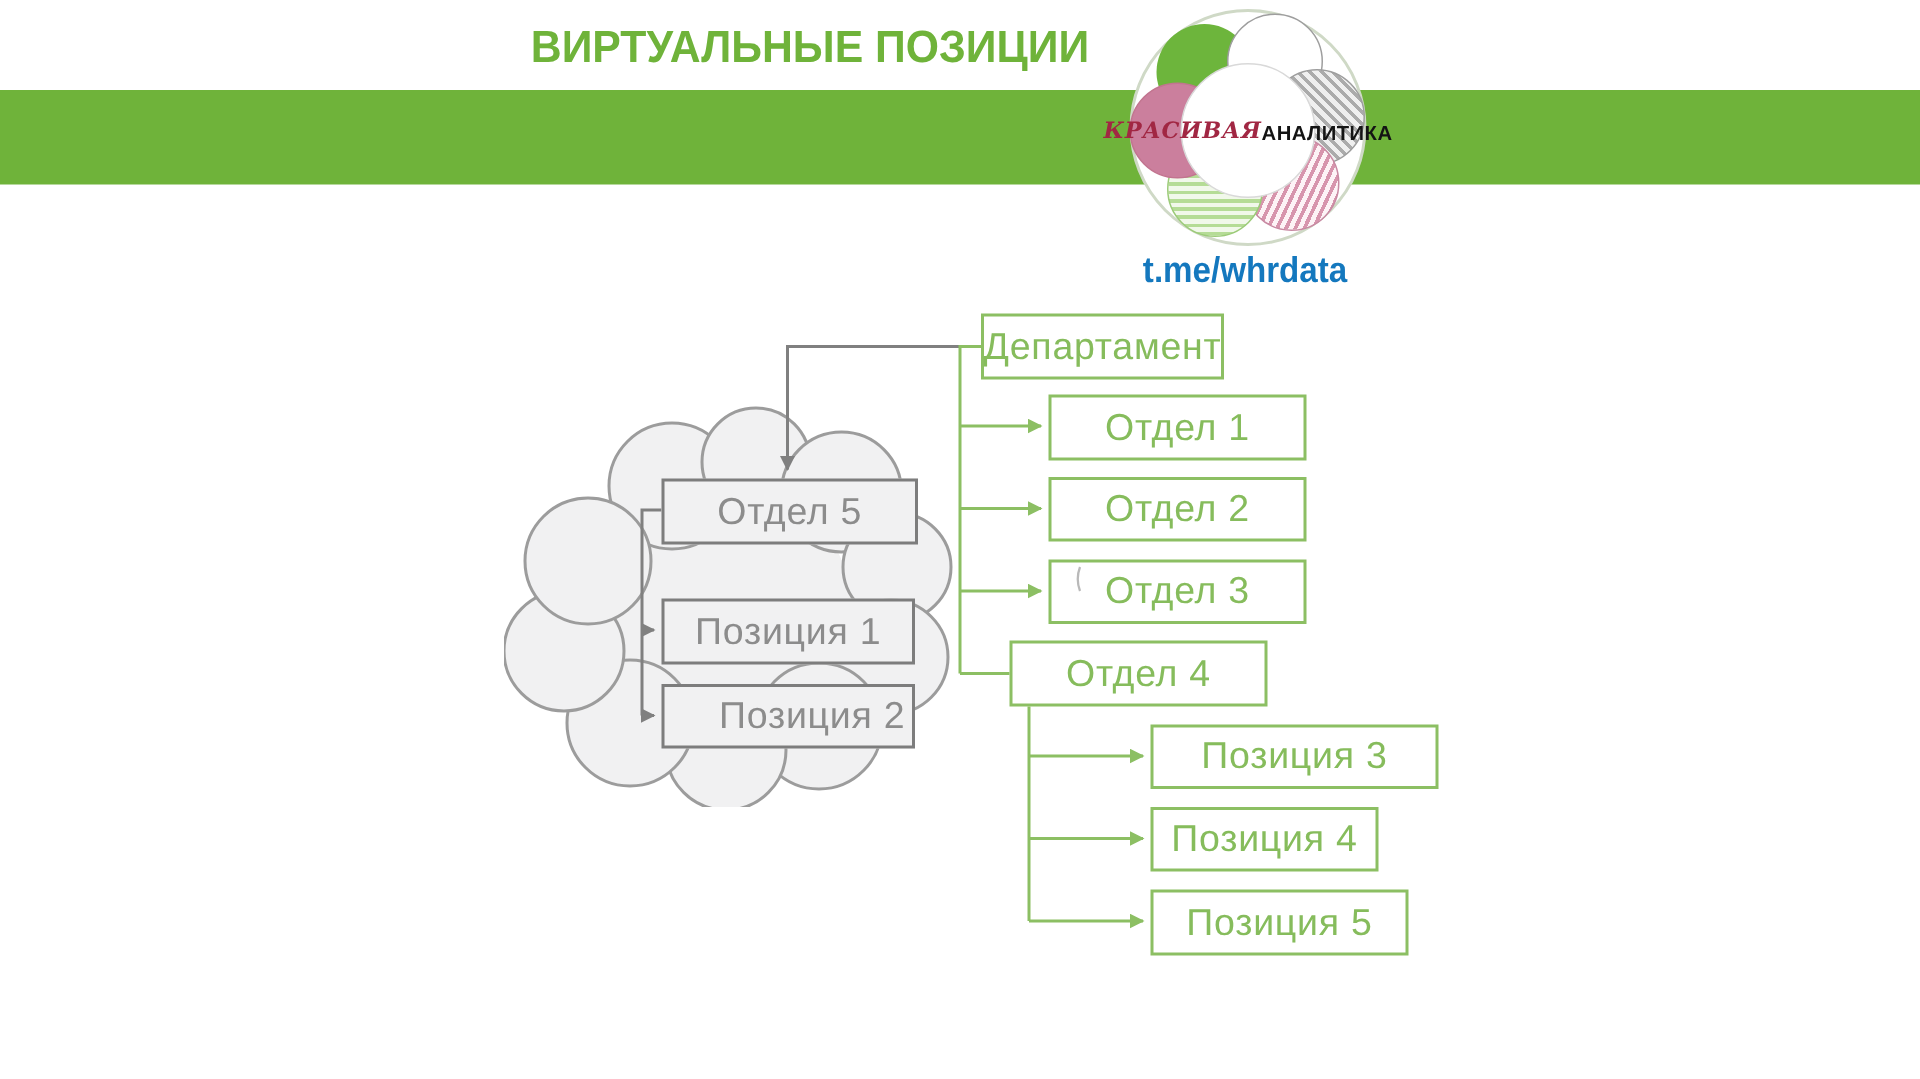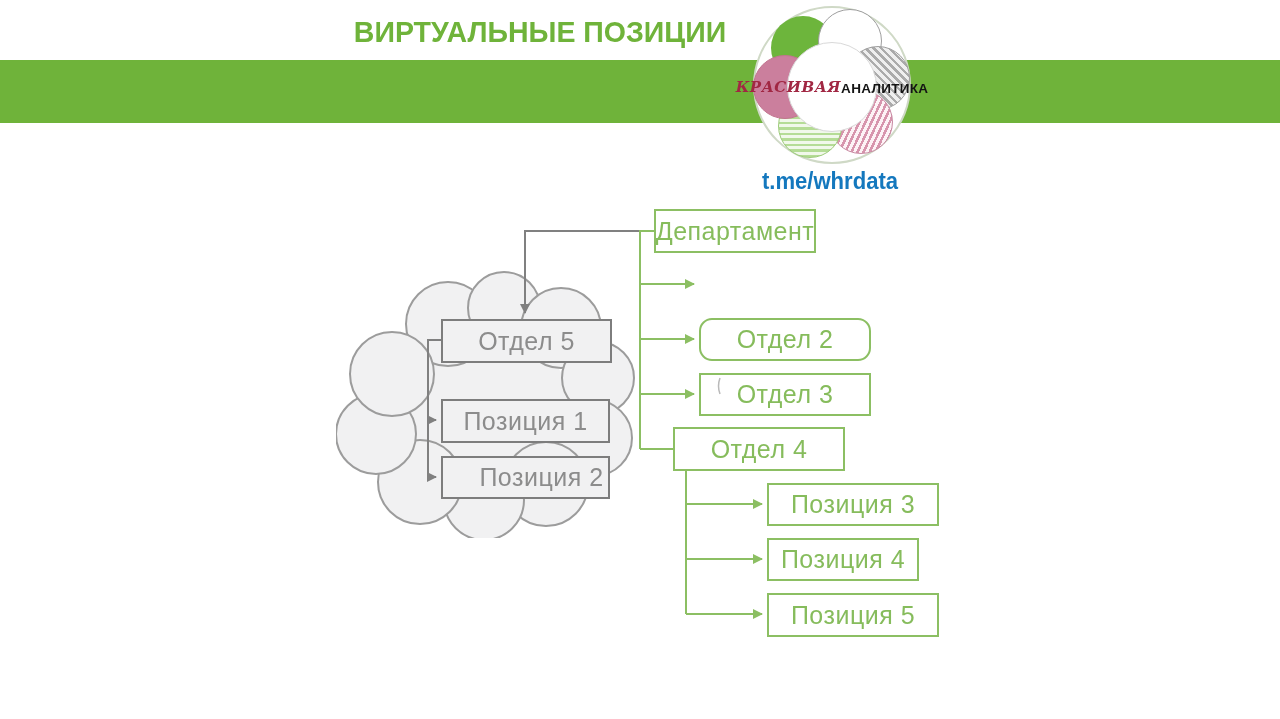--- a/index.html
+++ b/index.html
@@ -64,24 +64,24 @@
   .box {
     position:absolute; box-sizing:border-box; display:flex; align-items:center;
     justify-content:center; font-size:25px; letter-spacing:.5px; z-index:3;
     white-space:nowrap;
   }
   .green-box { border:2px solid #8CBF63; color:#86BC5C; background:#ffffff; }
   .gray-box  { border:2px solid #7D7D7D; color:#8C8C8C; background:#F1F1F2; }
 
   .b-root { left:654px; top:209px; width:162px; height:44px; }
   .b-o1   { left:699px; top:263px; width:172px; height:44px; }
-  .b-o2   { left:699px; top:318px; width:172px; height:43px;border-radius:13px; }
+  .b-o2   { left:699px; top:318px; width:172px; height:43px; }
   .b-o3   { left:699px; top:373px; width:172px; height:43px; }
   .b-o4   { left:673px; top:427px; width:172px; height:44px; }
-  .b-p3   { left:767px; top:483px; width:172px; height:43px; }
+  .b-p3   { left:767px; top:483px; width:192px; height:43px; }
   .b-p4   { left:767px; top:538px; width:152px; height:43px; }
   .b-p5   { left:767px; top:593px; width:172px; height:44px; }
   .b-o5   { left:441px; top:319px; width:171px; height:44px;text-align:right; }
   .b-p1   { left:441px; top:399px; width:169px; height:44px; }
   .b-p2   { left:441px; top:456px; width:169px; height:43px;padding-left:32px; }
 </style>
 </head>
 <body>
 
 <div class="slide">
@@ -146,20 +146,23 @@
       <path d="M686,449 V614"></path>
       <path d="M686,504 H762" marker-end="url(#arr-green)"></path>
       <path d="M686,559 H762" marker-end="url(#arr-green)"></path>
       <path d="M686,614 H762" marker-end="url(#arr-green)"></path>
     </g>
   </svg>
 
   <div class="box green-box b-root">
     <span>Департамент</span>
   </div>
+  <div class="box green-box b-o1">
+    <span>Отдел 1</span>
+  </div>
   <div class="box green-box b-o2">
     <span>Отдел 2</span>
   </div>
   <div class="box green-box b-o3">
     <span>Отдел 3</span>
   </div>
   <div class="box green-box b-o4">
     <span>Отдел 4</span>
   </div>
   <div class="box green-box b-p3">

